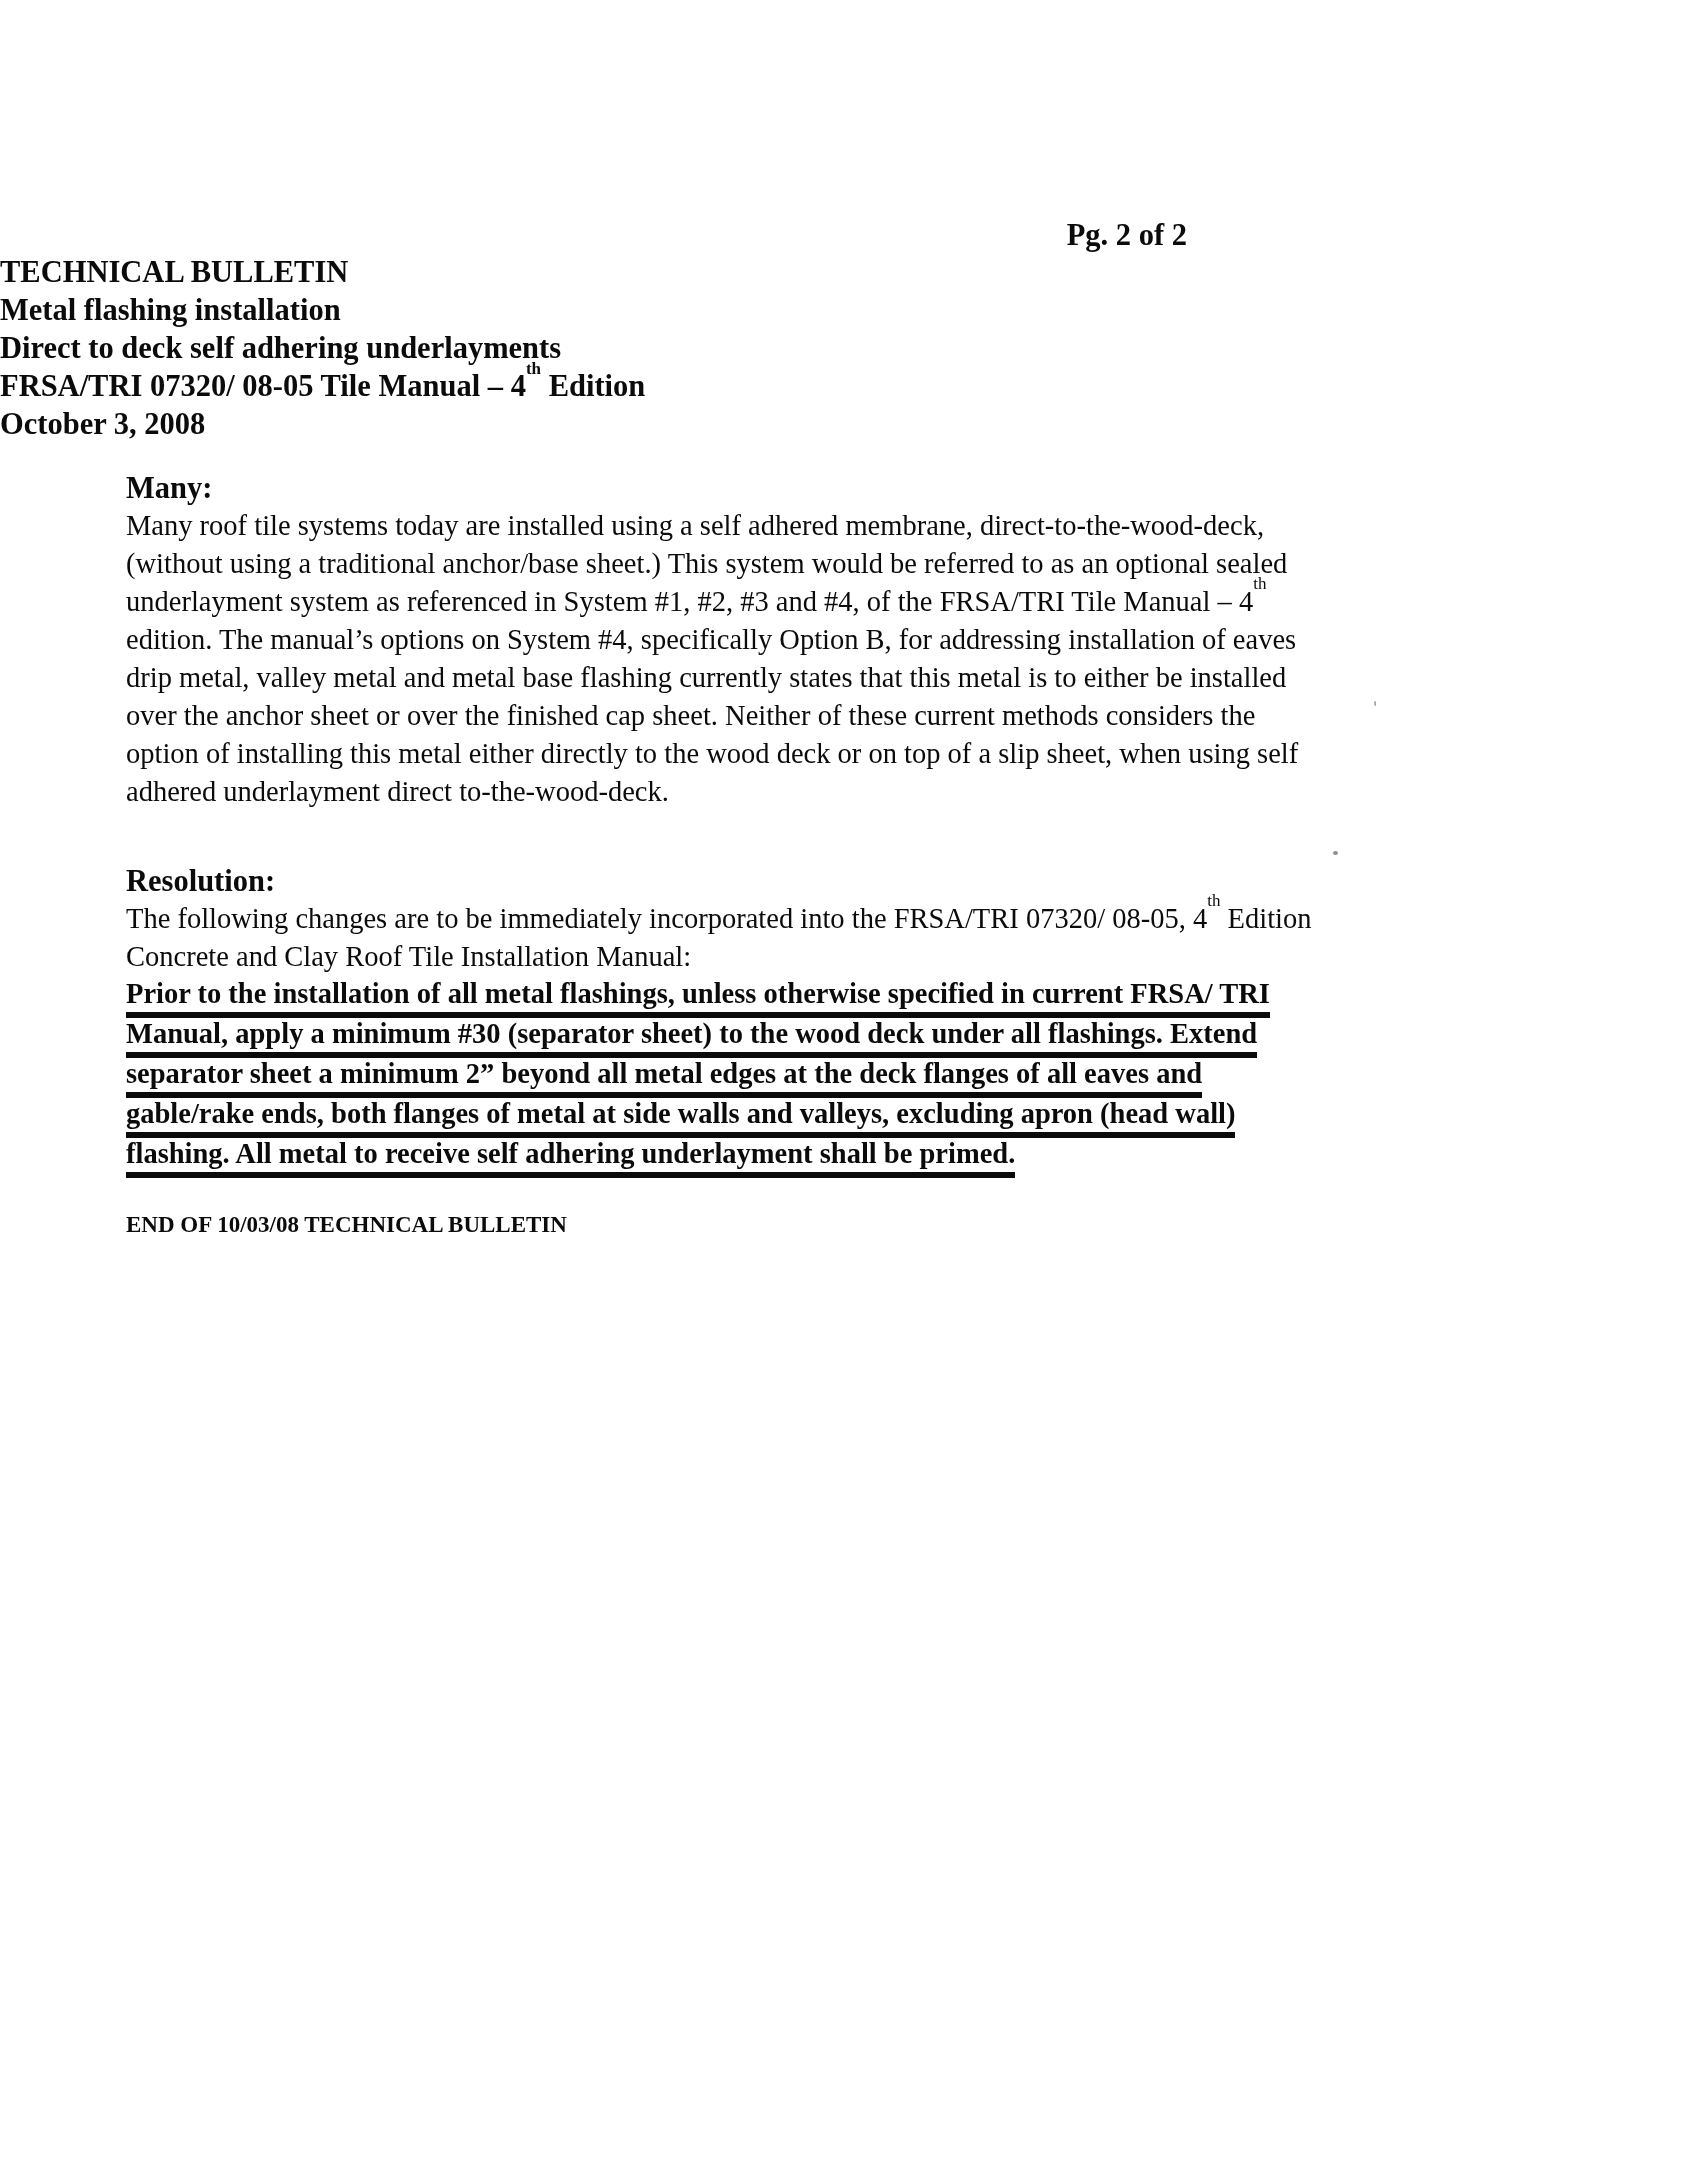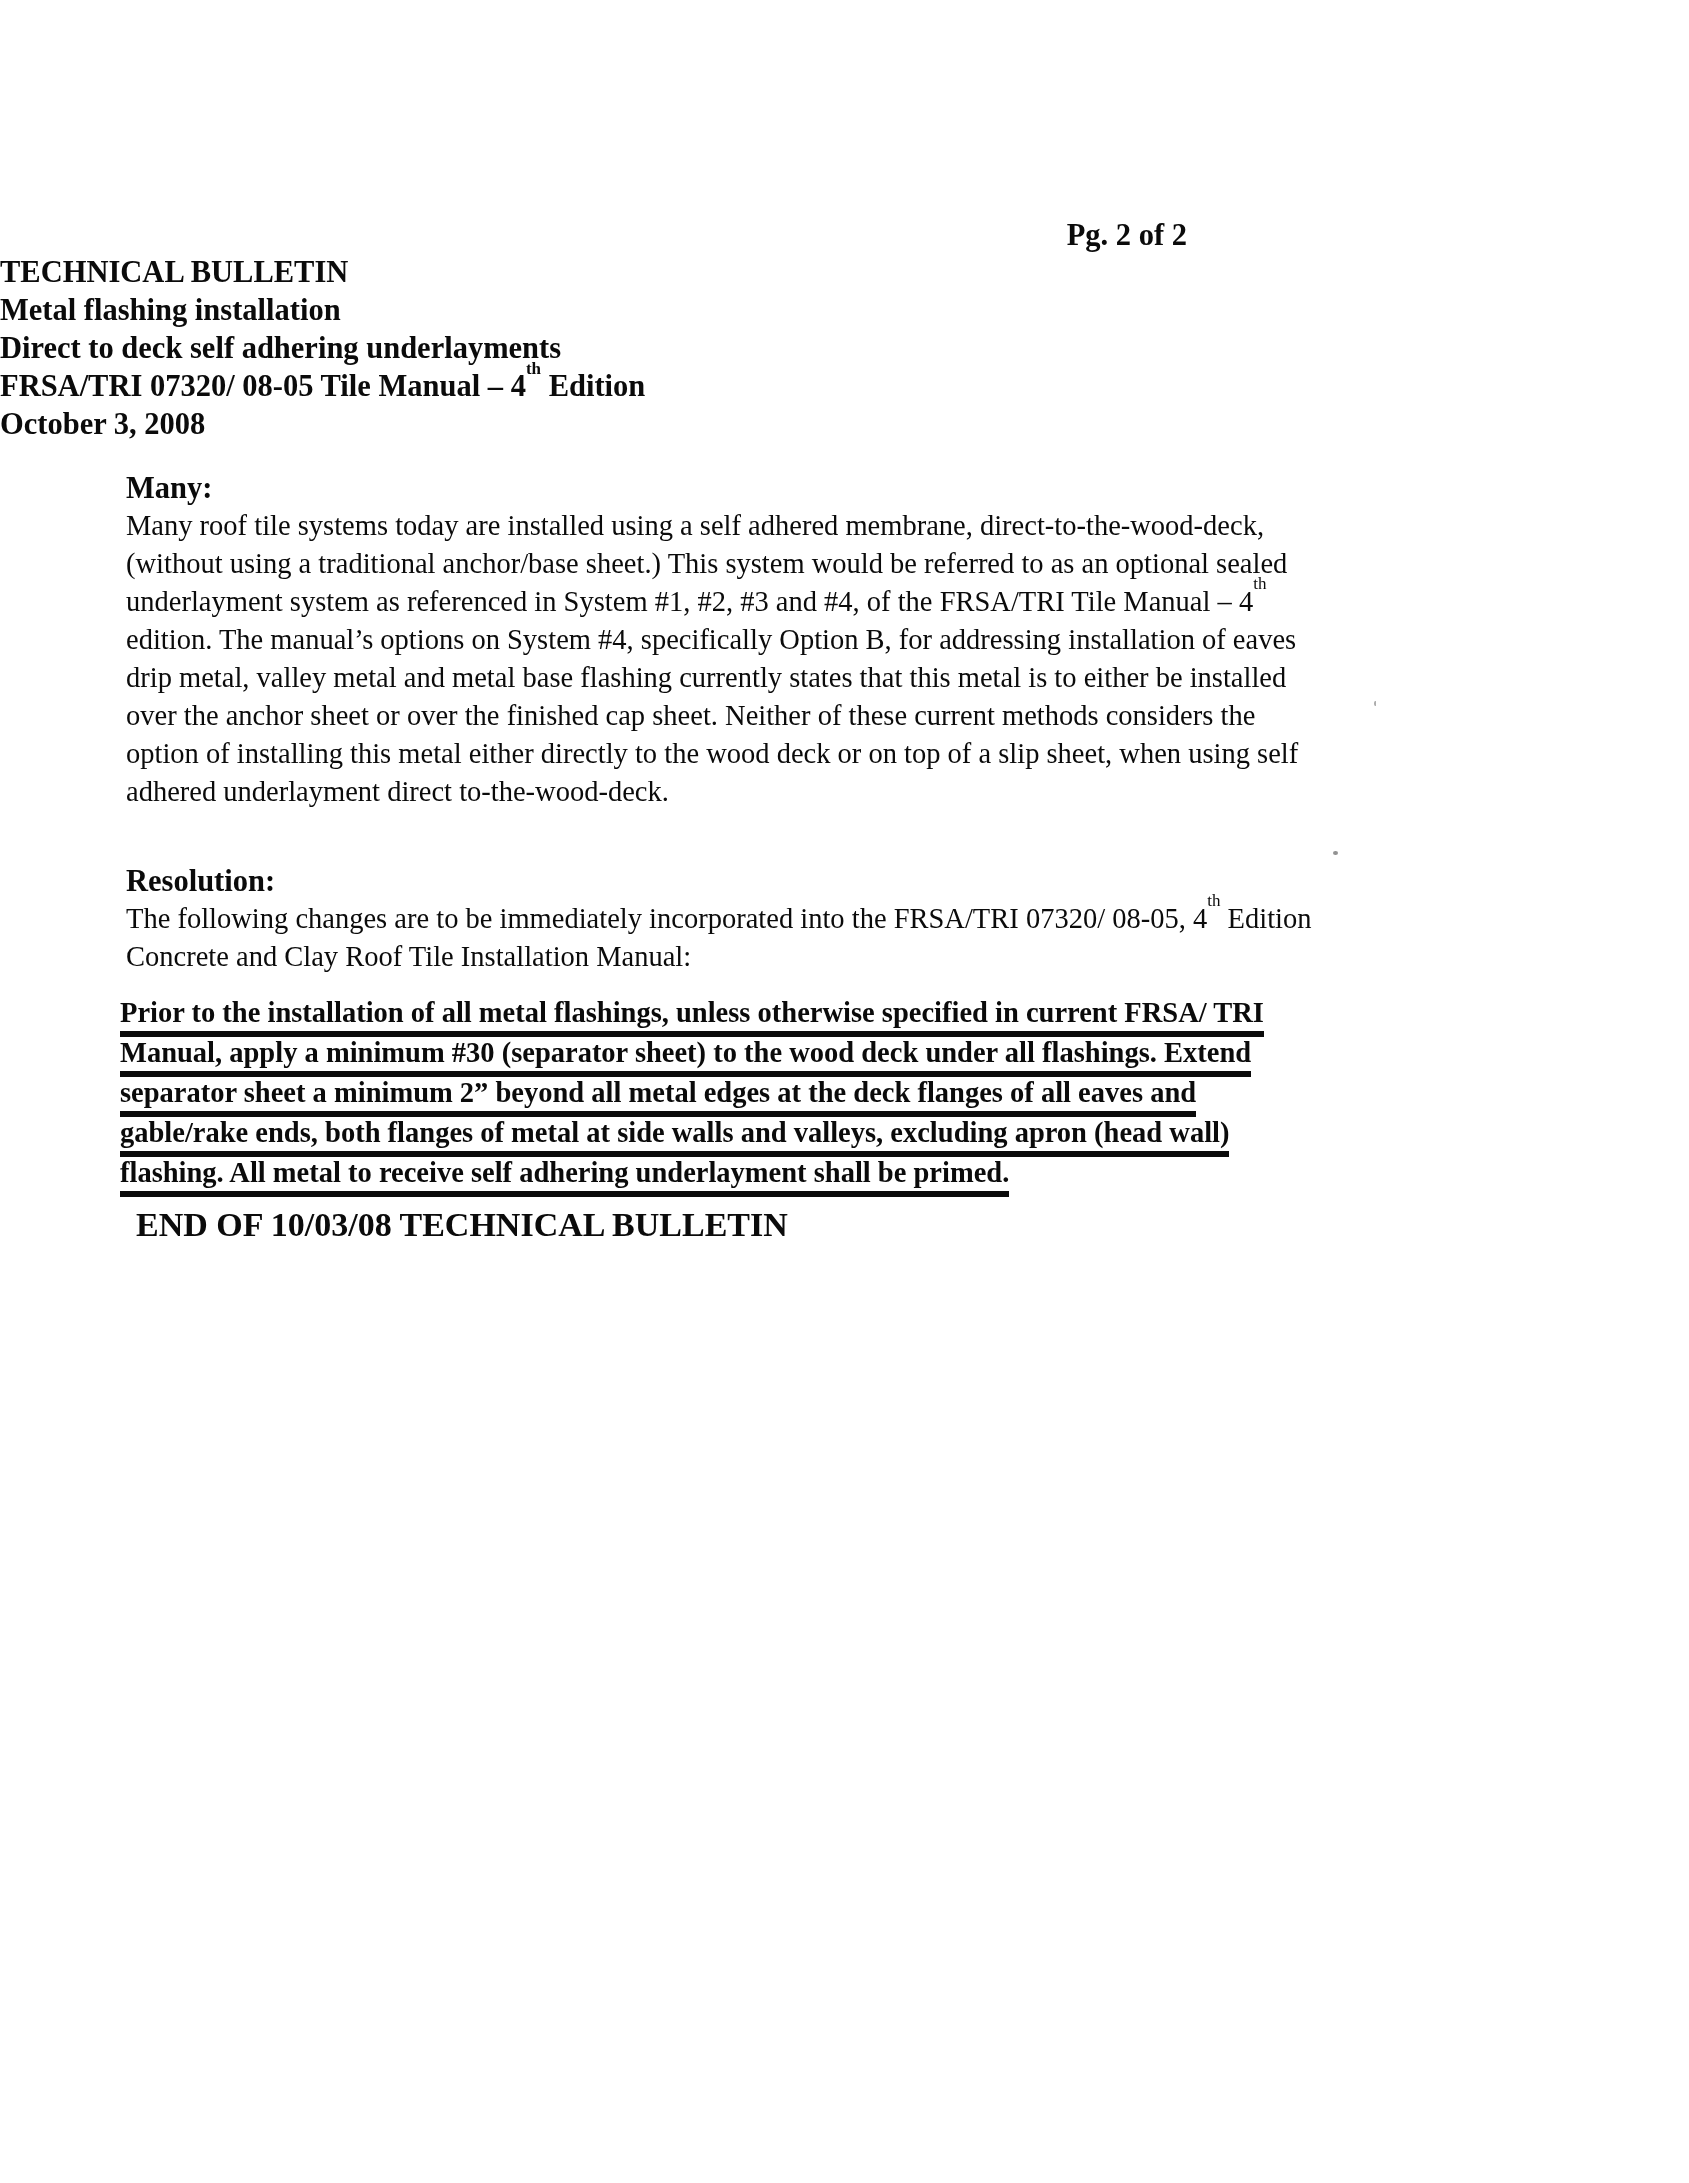--- a/index.html
+++ b/index.html
@@ -47,43 +47,42 @@
     line-height: 38px;
     white-space: nowrap;
   }
   .body-line {
     font-size: 28.5px;
     line-height: 38px;
     white-space: nowrap;
   }
   .directive-block {
     position: absolute;
-    left: 120px;
+    left: 126px;
     top: 979px;
-    margin-top: 19px;
   }
   .directive-line {
     margin-bottom: 0.7px;
     white-space: nowrap;
   }
   .directive-line .u {
     display: inline-block;
     font-weight: bold;
     font-size: 28.5px;
     line-height: 30.5px;
     padding-bottom: 2.7px;
     border-bottom: 6px solid #0b0b0b;
     white-space: nowrap;
   }
   .footer-line {
     position: absolute;
-    left: 136px;
+    left: 126px;
     top: 1208px;
     font-weight: bold;
-    font-size: 34px;
+    font-size: 23px;
     line-height: 33px;
     white-space: nowrap;
     text-align: right;
   }
   sup.sup {
     font-size: 17px;
     line-height: 0;
     position: relative;
     top: -11.3px;
     letter-spacing: 0;

